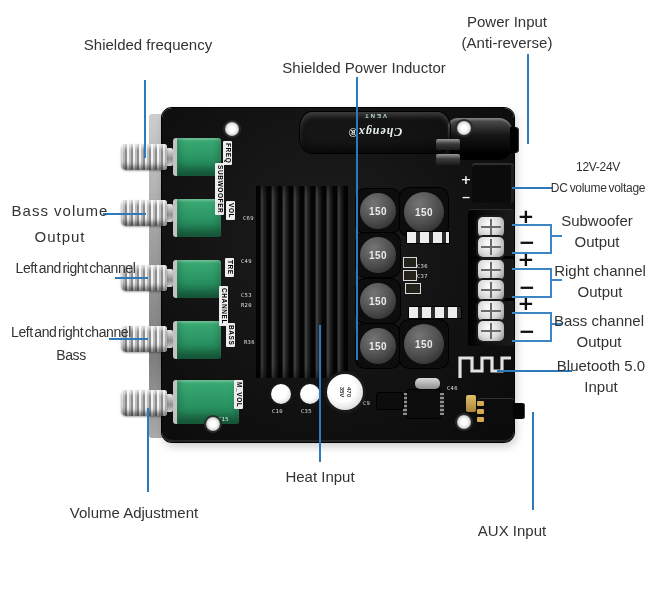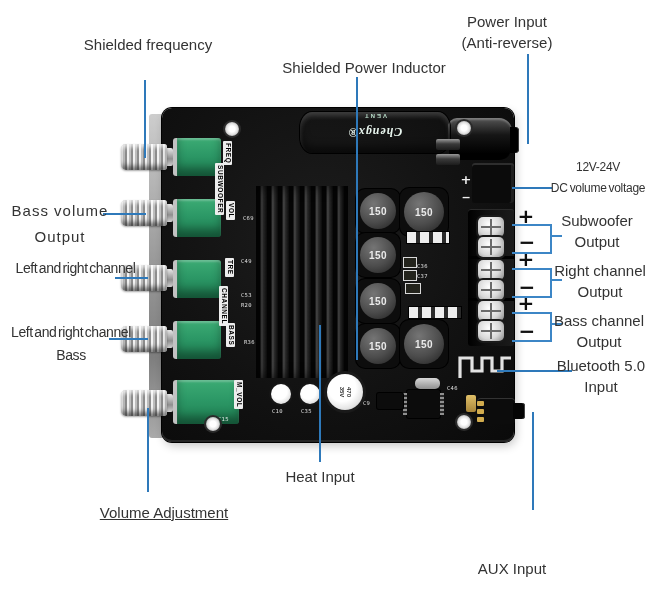--- a/index.html
+++ b/index.html
@@ -113,27 +113,27 @@
     <div>Bass volume</div>
     <div>Output</div>
   </div>
   <div class="lbl cond" style="left:3px;top:257px;width:145px;">
     <div>Left and right channel</div>
   </div>
   <div class="lbl cond" style="left:0px;top:321px;width:142px;">
     <div>Left and right channel</div>
     <div>Bass</div>
   </div>
-  <div class="lbl" style="left:84px;top:502px;width:160px;text-decoration:underline;">
+  <div class="lbl" style="left:54px;top:502px;width:160px;">
     <div>Volume Adjustment</div>
   </div>
   <div class="lbl" style="left:270px;top:466px;width:100px;">
     <div>Heat Input</div>
   </div>
-  <div class="lbl" style="left:452px;top:520px;width:120px;margin-top:38px;">
+  <div class="lbl" style="left:452px;top:520px;width:120px;">
     <div>AUX Input</div>
   </div>
   <div class="lbl cond2" style="left:536px;top:157px;width:124px;line-height:21px;">
     <div>12V-24V</div>
     <div>DC volume voltage</div>
   </div>
   <div class="lbl" style="left:537px;top:210px;width:120px;">
     <div>Subwoofer</div>
     <div>Output</div>
   </div>

